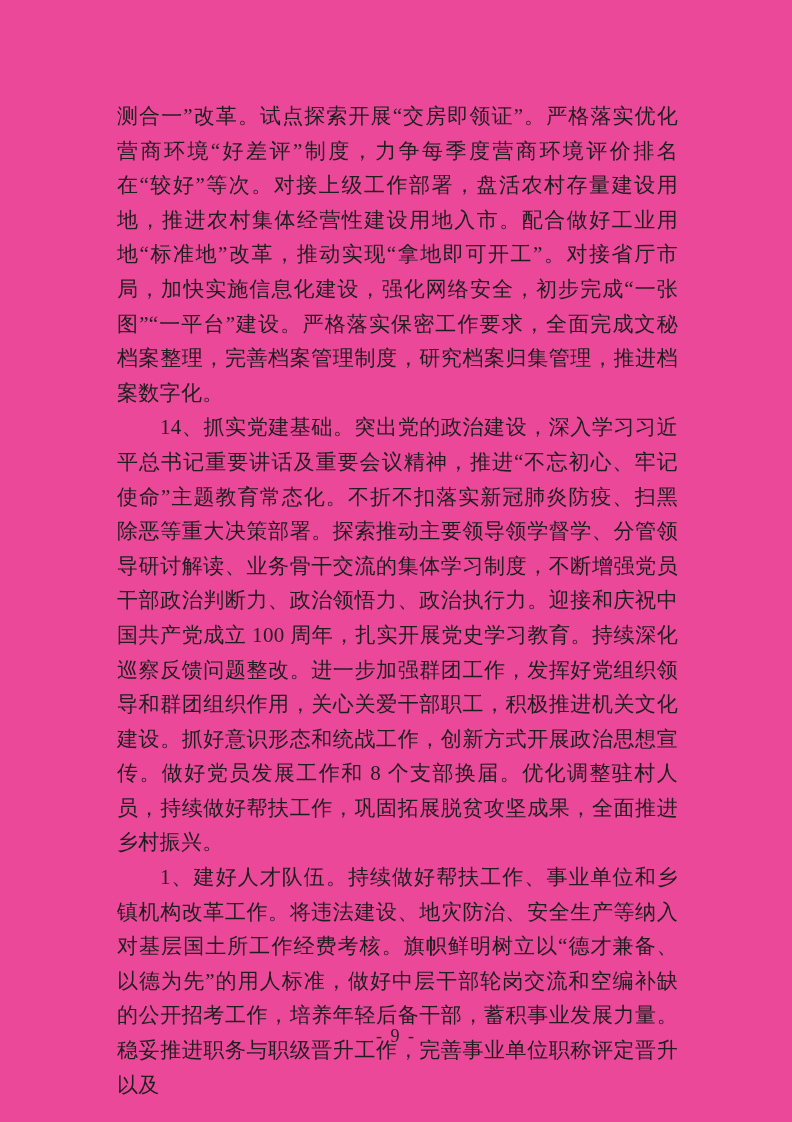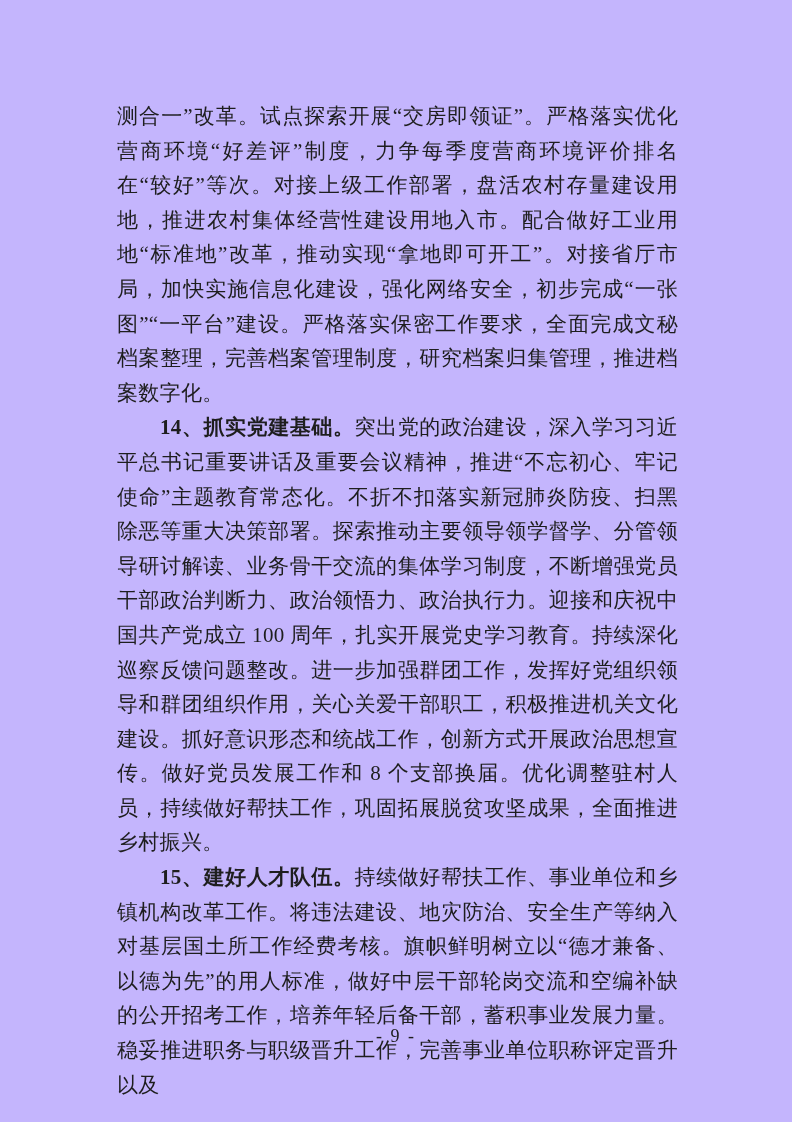--- a/index.html
+++ b/index.html
@@ -4,21 +4,21 @@
 <style>
   html, body {
     margin: 0;
     padding: 0;
     background: #ffffff;
   }
   .page {
     position: relative;
     width: 792px;
     height: 1122px;
-    background: #c4b5fd;
+    background: #ec4899;
     overflow: hidden;
     font-family: "Liberation Serif", "DejaVu Serif", serif;
     color: #1e1e1e;
   }
   .content {
     position: absolute;
     left: 117px;
     top: 99px;
     width: 561px;
   }
@@ -28,21 +28,21 @@
     line-height: 34.6px;
     text-align: justify;
     text-justify: inter-ideograph;
     letter-spacing: 0.3px;
     word-break: break-all;
   }
   .para.indent {
     text-indent: 43px;
   }
   .lead {
-    font-weight: bold;
+    font-weight: normal;
   }
   .footer {
     position: absolute;
     left: 0;
     right: 0;
     top: 1024px;
     text-align: center;
     font-size: 18px;
     line-height: 24px;
     color: #1e1e1e;
@@ -52,20 +52,20 @@
 </head>
 <body>
 
 <div class="page">
   <div class="content">
 
     <p class="para"><span class="body-text">测合一”改革。试点探索开展“交房即领证”。严格落实优化营商环境“好差评”制度，力争每季度营商环境评价排名在“较好”等次。对接上级工作部署，盘活农村存量建设用地，推进农村集体经营性建设用地入市。配合做好工业用地“标准地”改革，推动实现“拿地即可开工”。对接省厅市局，加快实施信息化建设，强化网络安全，初步完成“一张图”“一平台”建设。严格落实保密工作要求，全面完成文秘档案整理，完善档案管理制度，研究档案归集管理，推进档案数字化。</span></p>
 
     <p class="para indent"><span class="lead">14、抓实党建基础。</span><span class="body-text">突出党的政治建设，深入学习习近平总书记重要讲话及重要会议精神，推进“不忘初心、牢记使命”主题教育常态化。不折不扣落实新冠肺炎防疫、扫黑除恶等重大决策部署。探索推动主要领导领学督学、分管领导研讨解读、业务骨干交流的集体学习制度，不断增强党员干部政治判断力、政治领悟力、政治执行力。迎接和庆祝中国共产党成立 100 周年，扎实开展党史学习教育。持续深化巡察反馈问题整改。进一步加强群团工作，发挥好党组织领导和群团组织作用，关心关爱干部职工，积极推进机关文化建设。抓好意识形态和统战工作，创新方式开展政治思想宣传。做好党员发展工作和 8 个支部换届。优化调整驻村人员，持续做好帮扶工作，巩固拓展脱贫攻坚成果，全面推进乡村振兴。</span></p>
 
-    <p class="para indent"><span class="lead">15、建好人才队伍。</span><span class="body-text">持续做好帮扶工作、事业单位和乡镇机构改革工作。将违法建设、地灾防治、安全生产等纳入对基层国土所工作经费考核。旗帜鲜明树立以“德才兼备、以德为先”的用人标准，做好中层干部轮岗交流和空编补缺的公开招考工作，培养年轻后备干部，蓄积事业发展力量。稳妥推进职务与职级晋升工作，完善事业单位职称评定晋升以及</span></p>
+    <p class="para indent"><span class="lead">1、建好人才队伍。</span><span class="body-text">持续做好帮扶工作、事业单位和乡镇机构改革工作。将违法建设、地灾防治、安全生产等纳入对基层国土所工作经费考核。旗帜鲜明树立以“德才兼备、以德为先”的用人标准，做好中层干部轮岗交流和空编补缺的公开招考工作，培养年轻后备干部，蓄积事业发展力量。稳妥推进职务与职级晋升工作，完善事业单位职称评定晋升以及</span></p>
 
   </div>
 
   <div class="footer">
     <span>- 9 -</span>
   </div>
 </div>
 
 </body></html>

